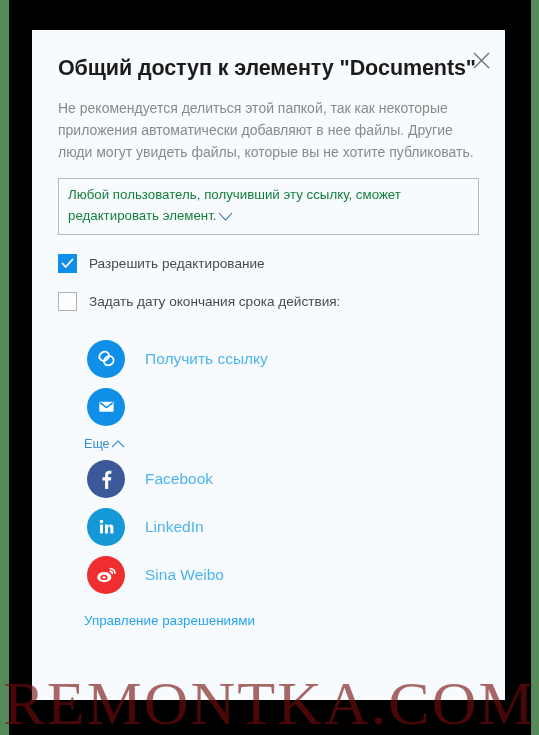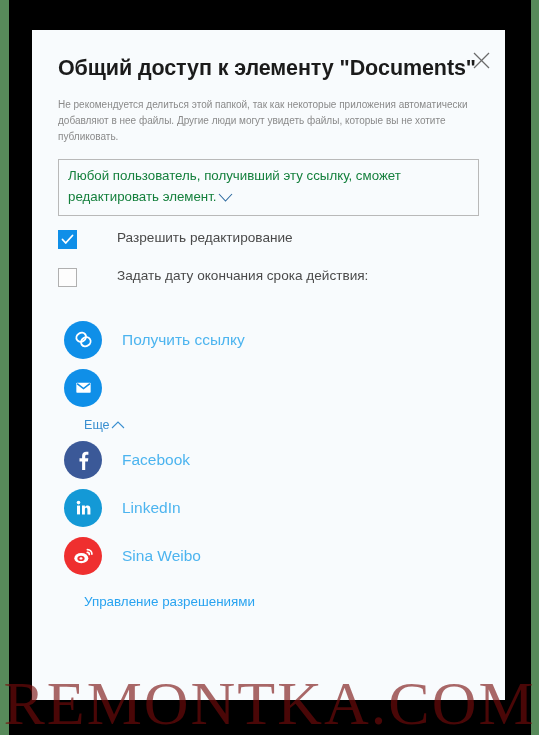--- a/index.html
+++ b/index.html
@@ -54,21 +54,21 @@
   .dialog-title {
     margin: 26px 0 0 26px;
     font-size: 21.5px;
     font-weight: 600;
     color: #1b1b1b;
     letter-spacing: -0.1px;
   }
 
   .dialog-description {
     margin: 16px 26px 0 26px;
-    font-size: 10px;
+    font-size: 14px;
     line-height: 1.58;
     color: #8a8a8a;
   }
 
   
   .permission-select {
     margin: 15px 26px 0 26px;
     border: 1px solid #b9b9b9;
     background: #f8fbfd;
     padding: 6px 9px 7px 9px;
@@ -82,25 +82,24 @@
     display: inline-block;
     vertical-align: -1px;
     margin-left: 1px;
   }
 
   
   .checkbox-list { margin: 14px 26px 0 26px; }
 
   .checkbox-row {
     display: flex;
-    align-items: flex-start;
+    align-items: center;
     height: 30px;
     margin-bottom: 8px;
     cursor: pointer;
-    gap: 28px;
   }
   .checkbox-row:last-child { margin-bottom: 0; }
 
   .checkbox-box {
     width: 19px;
     height: 19px;
     border: 1px solid #b0b0b0;
     background: #fdfdfd;
     flex: 0 0 auto;
     display: flex;
@@ -119,21 +118,21 @@
     color: #4a4a4a;
   }
 
   
   .action-list { margin: 18px 0 0 0; }
 
   .action-row {
     display: flex;
     align-items: center;
     height: 48px;
-    padding-left: 32px;
+    padding-left: 55px;
     cursor: pointer;
   }
 
   .action-icon {
     width: 38px;
     height: 38px;
     border-radius: 50%;
     flex: 0 0 auto;
     display: flex;
     align-items: center;

